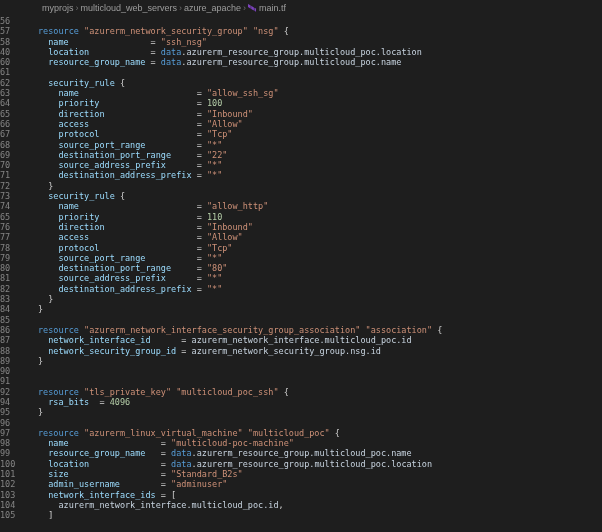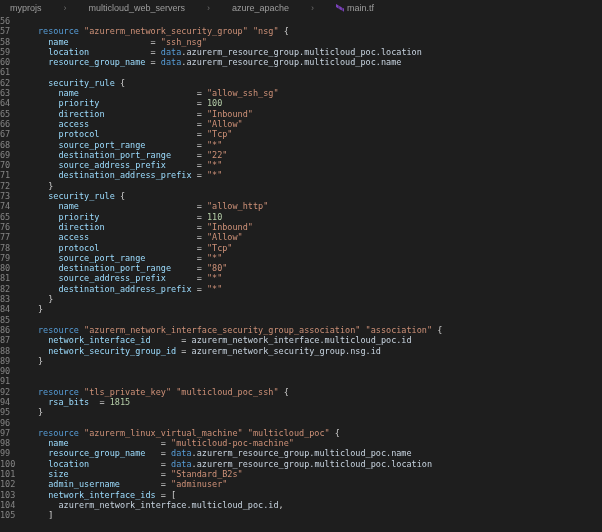--- a/index.html
+++ b/index.html
@@ -13,22 +13,23 @@
 
   
   .breadcrumb {
     height: 16px; flex: none;
     display: flex; align-items: center;
     padding: 0 10px;
     font-family: "Liberation Sans", sans-serif;
     font-size: 9px;
     color: var(--bc-text, #9d9d9d);
     background: #1e1e1e;
-    gap: 20px;
+    gap: 0;
     white-space: nowrap;
+    margin-left: 32px;
   }
   .bc-item { display: inline-flex; align-items: center; gap: 3px; cursor: pointer; }
   .bc-sep { color: #6e6e6e; margin: 0 2px; font-size: 9px; }
   .bc-icon { display: inline-flex; width: 8px; height: 8px; }
 
   
   .editor {
     flex: 1;
     font-family: "DejaVu Sans Mono", "Liberation Mono", monospace;
     font-size: 8.5px;
@@ -78,21 +79,21 @@
           </svg>
         </span>
         <span>main.tf</span>
       </span>
     </div>
   <div class="editor">
     <div id="code-lines">
         <div class="code-line"><span class="gutter">56</span><span class="content"></span></div>
         <div class="code-line"><span class="gutter">57</span><span class="content"><span class="tok tok-k">resource</span><span class="tok tok-w"> </span><span class="tok tok-s">"azurerm_network_security_group"</span><span class="tok tok-w"> </span><span class="tok tok-s">"nsg"</span><span class="tok tok-w"> {</span></span></div>
         <div class="code-line"><span class="gutter">58</span><span class="content"><span class="tok tok-p">  name</span><span class="tok tok-w">                = </span><span class="tok tok-s">"ssh_nsg"</span></span></div>
-        <div class="code-line"><span class="gutter">59</span><span class="content"><span class="tok tok-p">  location</span><span class="tok tok-w">            = </span><span class="tok tok-d">data</span><span class="tok tok-w">.</span><span class="tok tok-r">azurerm_resource_group.multicloud_poc.location</span></span></div>
+        <div class="code-line"><span class="gutter">40</span><span class="content"><span class="tok tok-p">  location</span><span class="tok tok-w">            = </span><span class="tok tok-d">data</span><span class="tok tok-w">.</span><span class="tok tok-r">azurerm_resource_group.multicloud_poc.location</span></span></div>
         <div class="code-line"><span class="gutter">60</span><span class="content"><span class="tok tok-p">  resource_group_name</span><span class="tok tok-w"> = </span><span class="tok tok-d">data</span><span class="tok tok-w">.</span><span class="tok tok-r">azurerm_resource_group.multicloud_poc.name</span></span></div>
         <div class="code-line"><span class="gutter">61</span><span class="content"></span></div>
         <div class="code-line"><span class="gutter">62</span><span class="content"><span class="tok tok-p">  security_rule</span><span class="tok tok-w"> {</span></span></div>
         <div class="code-line"><span class="gutter">63</span><span class="content"><span class="tok tok-p">    name</span><span class="tok tok-w">                       = </span><span class="tok tok-s">"allow_ssh_sg"</span></span></div>
         <div class="code-line"><span class="gutter">64</span><span class="content"><span class="tok tok-p">    priority</span><span class="tok tok-w">                   = </span><span class="tok tok-n">100</span></span></div>
         <div class="code-line"><span class="gutter">65</span><span class="content"><span class="tok tok-p">    direction</span><span class="tok tok-w">                  = </span><span class="tok tok-s">"Inbound"</span></span></div>
         <div class="code-line"><span class="gutter">66</span><span class="content"><span class="tok tok-p">    access</span><span class="tok tok-w">                     = </span><span class="tok tok-s">"Allow"</span></span></div>
         <div class="code-line"><span class="gutter">67</span><span class="content"><span class="tok tok-p">    protocol</span><span class="tok tok-w">                   = </span><span class="tok tok-s">"Tcp"</span></span></div>
         <div class="code-line"><span class="gutter">68</span><span class="content"><span class="tok tok-p">    source_port_range</span><span class="tok tok-w">          = </span><span class="tok tok-s">"*"</span></span></div>
         <div class="code-line"><span class="gutter">69</span><span class="content"><span class="tok tok-p">    destination_port_range</span><span class="tok tok-w">     = </span><span class="tok tok-s">"22"</span></span></div>
@@ -112,21 +113,21 @@
         <div class="code-line"><span class="gutter">83</span><span class="content"><span class="tok tok-w">  }</span></span></div>
         <div class="code-line"><span class="gutter">84</span><span class="content"><span class="tok tok-w">}</span></span></div>
         <div class="code-line"><span class="gutter">85</span><span class="content"></span></div>
         <div class="code-line"><span class="gutter">86</span><span class="content"><span class="tok tok-k">resource</span><span class="tok tok-w"> </span><span class="tok tok-s">"azurerm_network_interface_security_group_association"</span><span class="tok tok-w"> </span><span class="tok tok-s">"association"</span><span class="tok tok-w"> {</span></span></div>
         <div class="code-line"><span class="gutter">87</span><span class="content"><span class="tok tok-p">  network_interface_id</span><span class="tok tok-w">      = </span><span class="tok tok-r">azurerm_network_interface.multicloud_poc.id</span></span></div>
         <div class="code-line"><span class="gutter">88</span><span class="content"><span class="tok tok-p">  network_security_group_id</span><span class="tok tok-w"> = </span><span class="tok tok-r">azurerm_network_security_group.nsg.id</span></span></div>
         <div class="code-line"><span class="gutter">89</span><span class="content"><span class="tok tok-w">}</span></span></div>
         <div class="code-line"><span class="gutter">90</span><span class="content"></span></div>
         <div class="code-line"><span class="gutter">91</span></div>
         <div class="code-line"><span class="gutter">92</span><span class="content"><span class="tok tok-k">resource</span><span class="tok tok-w"> </span><span class="tok tok-s">"tls_private_key"</span><span class="tok tok-w"> </span><span class="tok tok-s">"multicloud_poc_ssh"</span><span class="tok tok-w"> {</span></span></div>
-        <div class="code-line"><span class="gutter">94</span><span class="content"><span class="tok tok-p">  rsa_bits</span><span class="tok tok-w">  = </span><span class="tok tok-n">1815</span></span></div>
+        <div class="code-line"><span class="gutter">94</span><span class="content"><span class="tok tok-p">  rsa_bits</span><span class="tok tok-w">  = </span><span class="tok tok-n">4096</span></span></div>
         <div class="code-line"><span class="gutter">95</span><span class="content"><span class="tok tok-w">}</span></span></div>
         <div class="code-line"><span class="gutter">96</span><span class="content"></span></div>
         <div class="code-line"><span class="gutter">97</span><span class="content"><span class="tok tok-k">resource</span><span class="tok tok-w"> </span><span class="tok tok-s">"azurerm_linux_virtual_machine"</span><span class="tok tok-w"> </span><span class="tok tok-s">"multicloud_poc"</span><span class="tok tok-w"> {</span></span></div>
         <div class="code-line"><span class="gutter">98</span><span class="content"><span class="tok tok-p">  name</span><span class="tok tok-w">                  = </span><span class="tok tok-s">"multicloud-poc-machine"</span></span></div>
         <div class="code-line"><span class="gutter">99</span><span class="content"><span class="tok tok-p">  resource_group_name</span><span class="tok tok-w">   = </span><span class="tok tok-d">data</span><span class="tok tok-w">.</span><span class="tok tok-r">azurerm_resource_group.multicloud_poc.name</span></span></div>
         <div class="code-line"><span class="gutter">100</span><span class="content"><span class="tok tok-p">  location</span><span class="tok tok-w">              = </span><span class="tok tok-d">data</span><span class="tok tok-w">.</span><span class="tok tok-r">azurerm_resource_group.multicloud_poc.location</span></span></div>
         <div class="code-line"><span class="gutter">101</span><span class="content"><span class="tok tok-p">  size</span><span class="tok tok-w">                  = </span><span class="tok tok-s">"Standard_B2s"</span></span></div>
         <div class="code-line"><span class="gutter">102</span><span class="content"><span class="tok tok-p">  admin_username</span><span class="tok tok-w">        = </span><span class="tok tok-s">"adminuser"</span></span></div>
         <div class="code-line"><span class="gutter">103</span><span class="content"><span class="tok tok-p">  network_interface_ids</span><span class="tok tok-w"> = [</span></span></div>
         <div class="code-line"><span class="gutter">104</span><span class="content"><span class="tok tok-r">    azurerm_network_interface.multicloud_poc.id</span><span class="tok tok-w">,</span></span></div>

